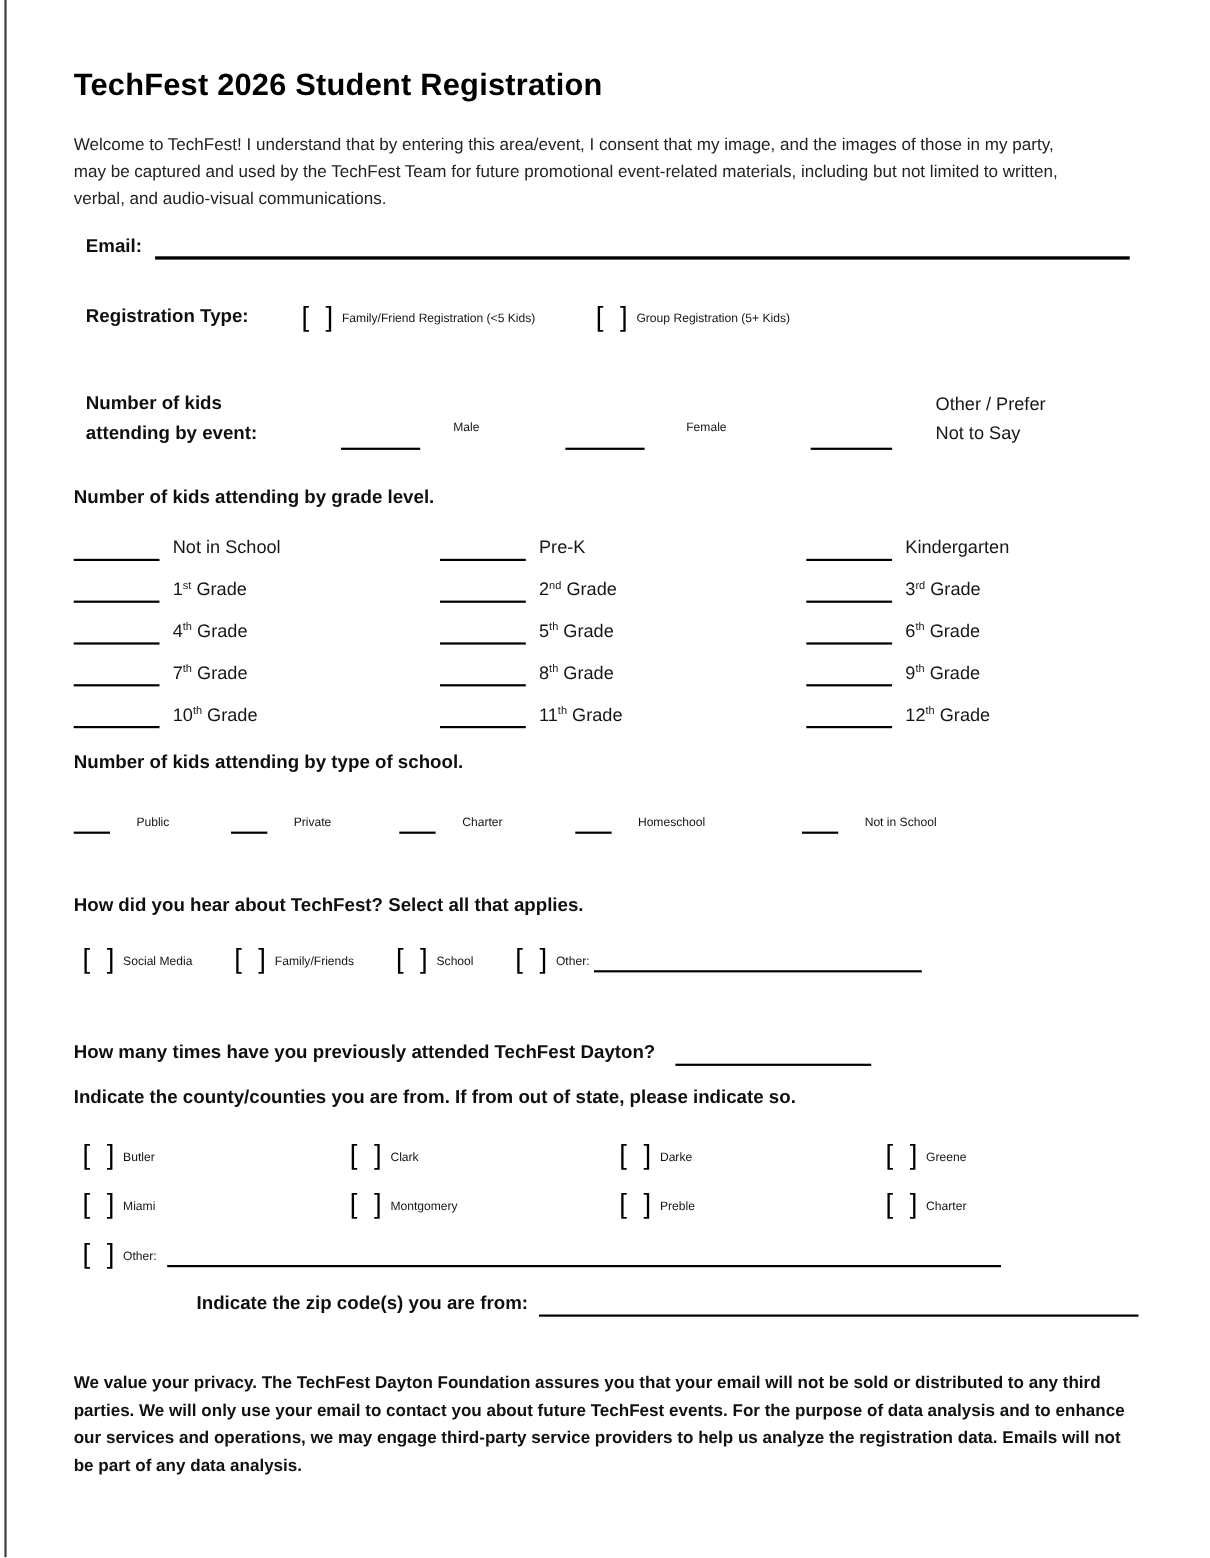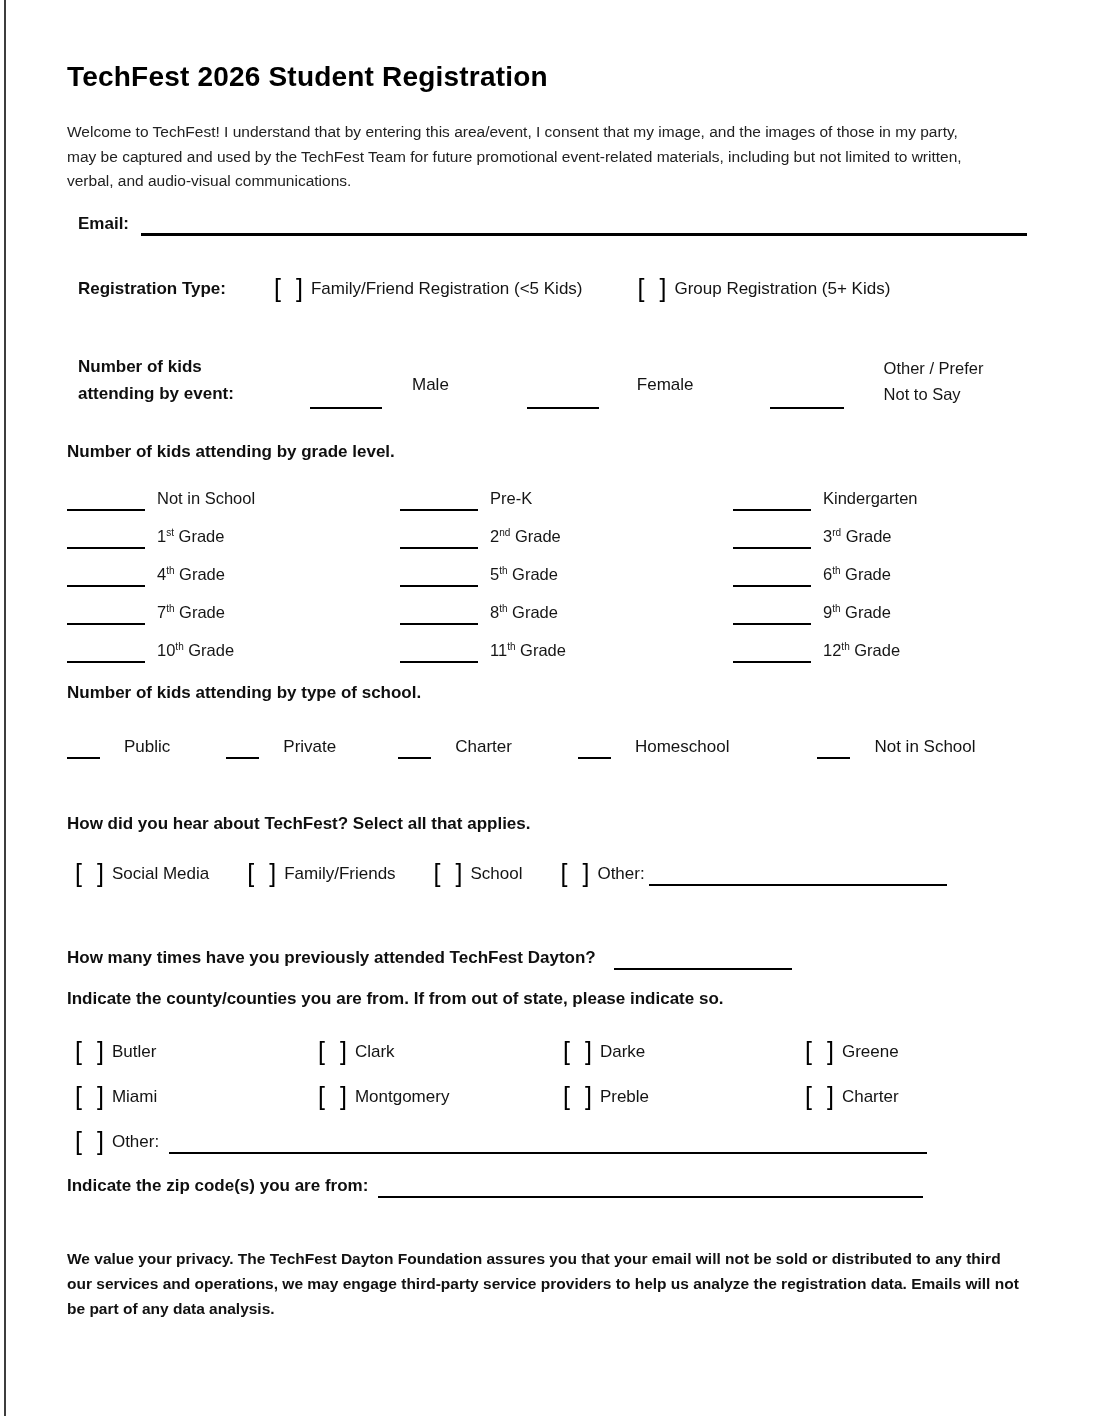--- a/index.html
+++ b/index.html
@@ -34,21 +34,21 @@
   }
   .intro {
     margin-top: 26px;
     font-size: 15.5px;
     line-height: 24.5px;
     color: #222;
   }
   .intro span { display: block; }
 
   .bold-label { font-weight: bold; font-size: 17px; color: #0f0f0f; }
-  .opt-label  { font-size: 17px; color: #141414; }
+  .opt-label  { font-size: 11px; color: #141414; }
 
   
   .blank {
     display: inline-block;
     height: 0;
     border-bottom: 2px solid #000;
     margin-bottom: -7px;
   }
   .blank.thick { border-bottom-width: 3px; }
 
@@ -113,21 +113,21 @@
     padding-left: 8px;
     display: grid;
     grid-template-columns: 243px 245px 242px auto;
     row-gap: 16px;
   }
   .county-cell { white-space: nowrap; }
 
   .other-row { margin-top: 16px; padding-left: 8px; white-space: nowrap; }
   .other-row .blank { width: 758px; margin-left: 10px; }
 
-  .zip-row { margin-top: 20px; white-space: nowrap; }
+  .zip-row { margin-top: 20px; white-space: nowrap; text-align: right; }
   .zip-row .blank { width: 545px; margin-left: 10px; }
 
   .privacy { margin-top: 50px; font-size: 15.5px; line-height: 25px; font-weight: bold; color: #111; }
   .privacy span { display: block; }
 </style>
 </head>
 <body>
 
 <div class="page">
   <div class="page-edge"></div>
@@ -221,18 +221,19 @@
     <div class="other-row">
       <span class="cb"><span class="brL">[</span><span>]</span></span><span class="opt-label">Other:</span><span class="blank"></span>
     </div>
 
     <div class="zip-row">
       <span class="bold-label">Indicate the zip code(s) you are from:</span><span class="blank"></span>
     </div>
 
     <div class="privacy">
       <span>We value your privacy. The TechFest Dayton Foundation assures you that your email will not be sold or distributed to any third</span>
+      <span>parties. We will only use your email to contact you about future TechFest events. For the purpose of data analysis and to enhance</span>
       <span>our services and operations, we may engage third-party service providers to help us analyze the registration data. Emails will not</span>
       <span>be part of any data analysis.</span>
     </div>
 
   </div>
 </div>
 
 </body></html>

